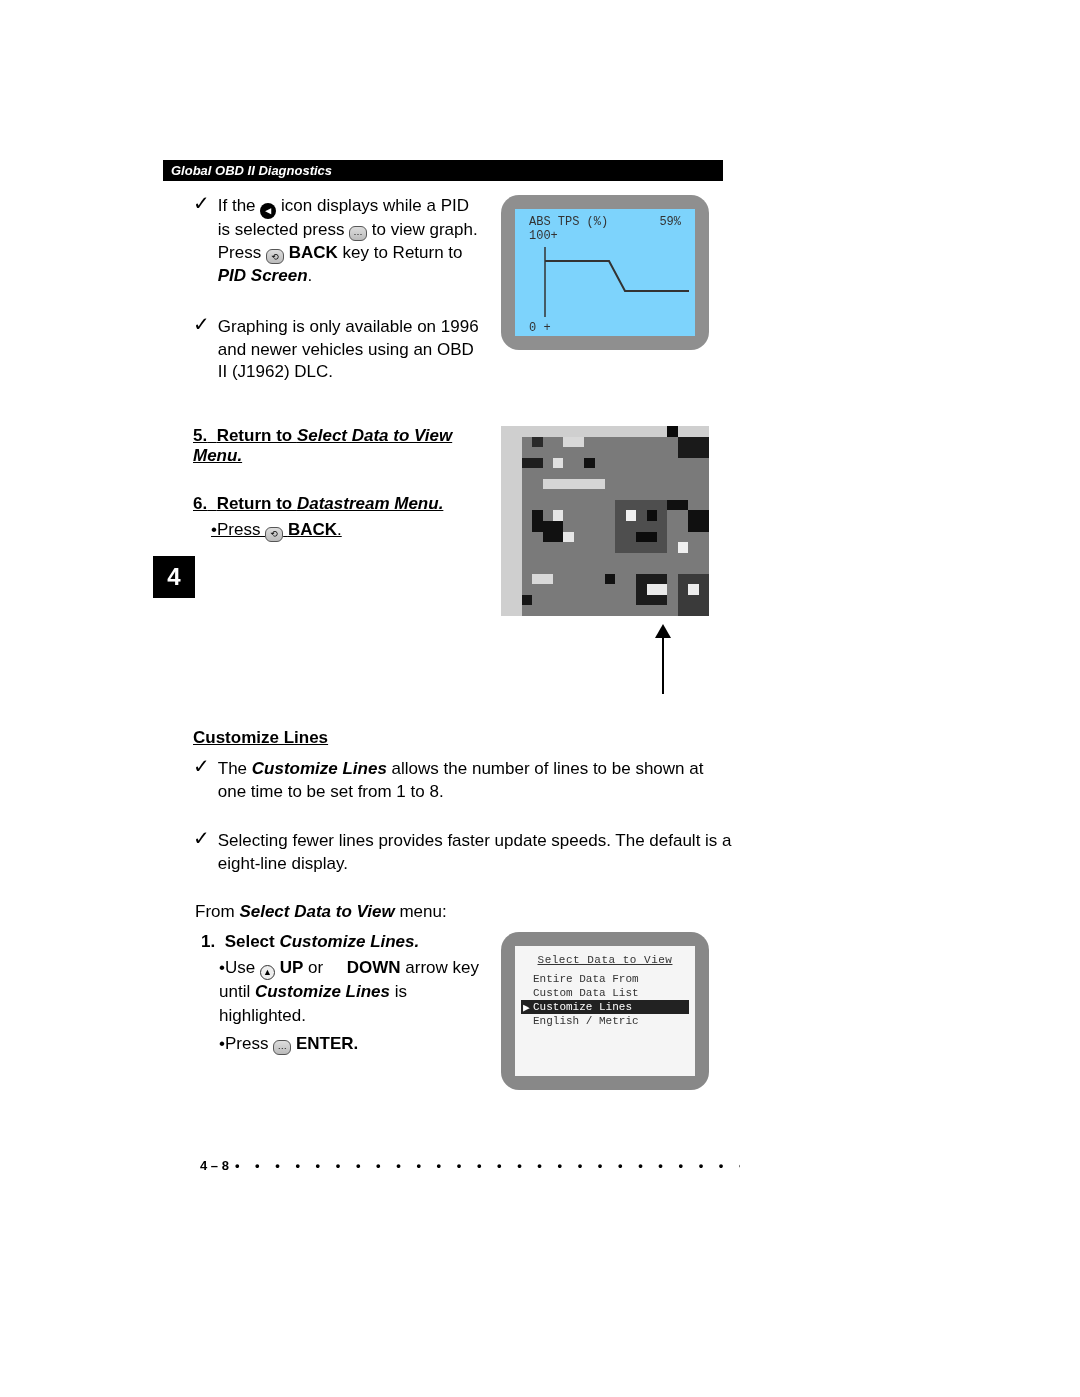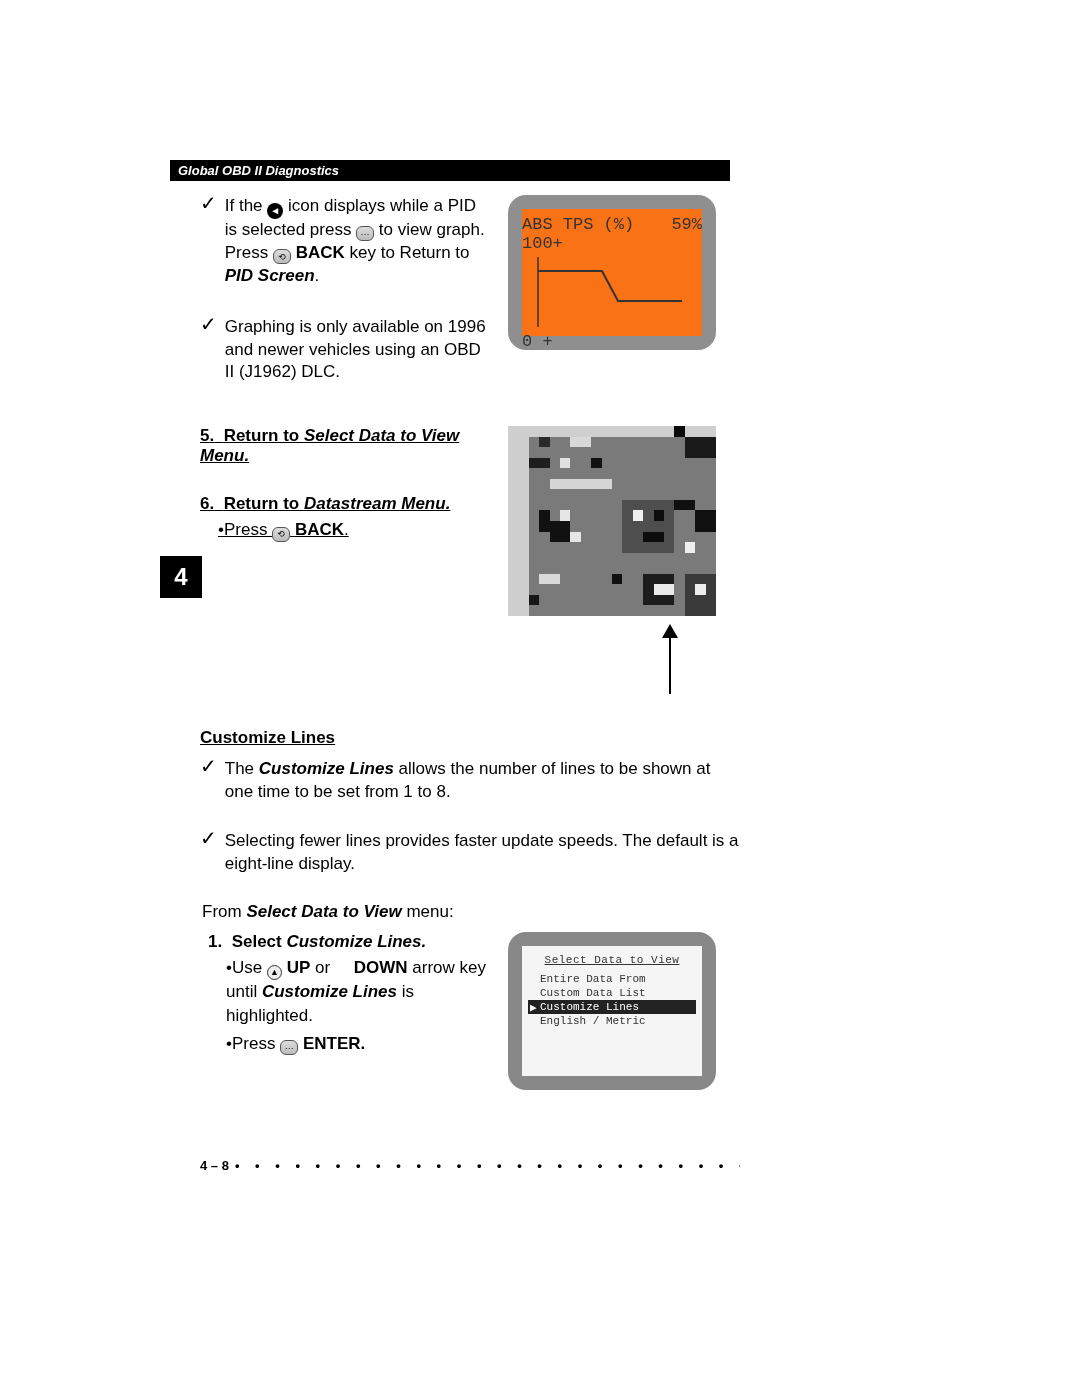--- a/index.html
+++ b/index.html
@@ -8,21 +8,21 @@
     width: 1080px;
     height: 1397px;
     background: #fff;
     font-family: Arial, Helvetica, sans-serif;
     font-size: 17px;
     color: #000;
     position: relative;
   }
   .page {
     position: absolute;
-    left: 170px;
+    left: 163px;
     top: 160px;
     width: 580px;
   }
   .header-bar {
     background: #000;
     color: #fff;
     font-style: italic;
     font-weight: bold;
     font-size: 13px;
     padding: 3px 8px;
@@ -95,26 +95,26 @@
 
   
   .fig1 {
     width: 208px;
     height: 155px;
     background: #8f8f8f;
     border-radius: 18px;
     padding: 14px;
   }
   .fig1-inner {
-    background: #f97316;
+    background: #7dd3fc;
     width: 100%;
     height: 100%;
-    padding: 6px 0;
+    padding: 6px 14px;
     font-family: "Courier New", monospace;
-    font-size: 17px;
+    font-size: 12px;
     color: #333;
     position: relative;
   }
   .fig1-row1 { display: flex; justify-content: space-between; }
   .fig1-svg { margin-top: 4px; }
 
   
   .block-mid {
     display: flex;
     align-items: flex-start;

